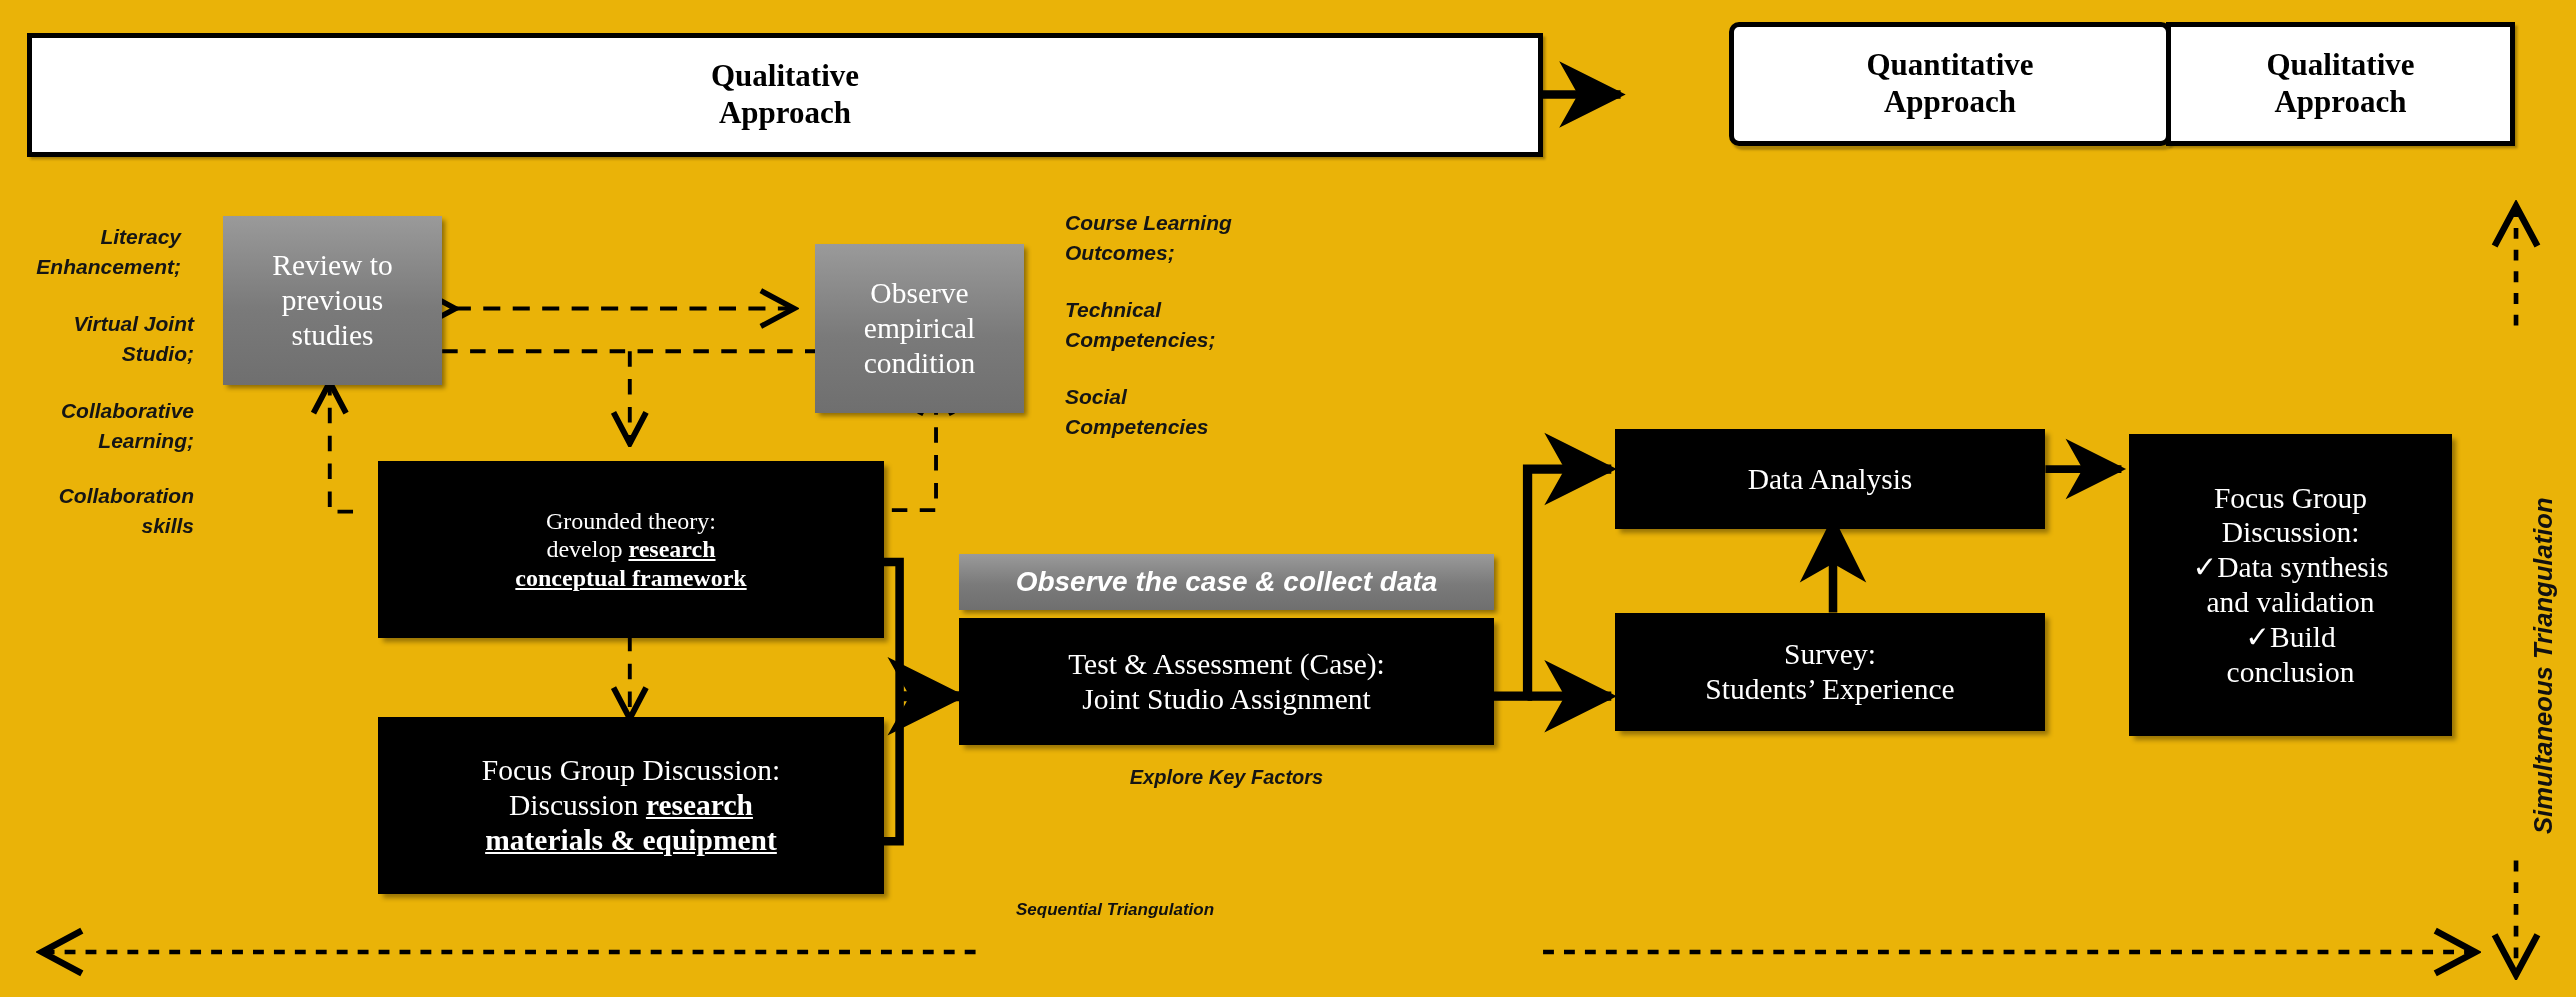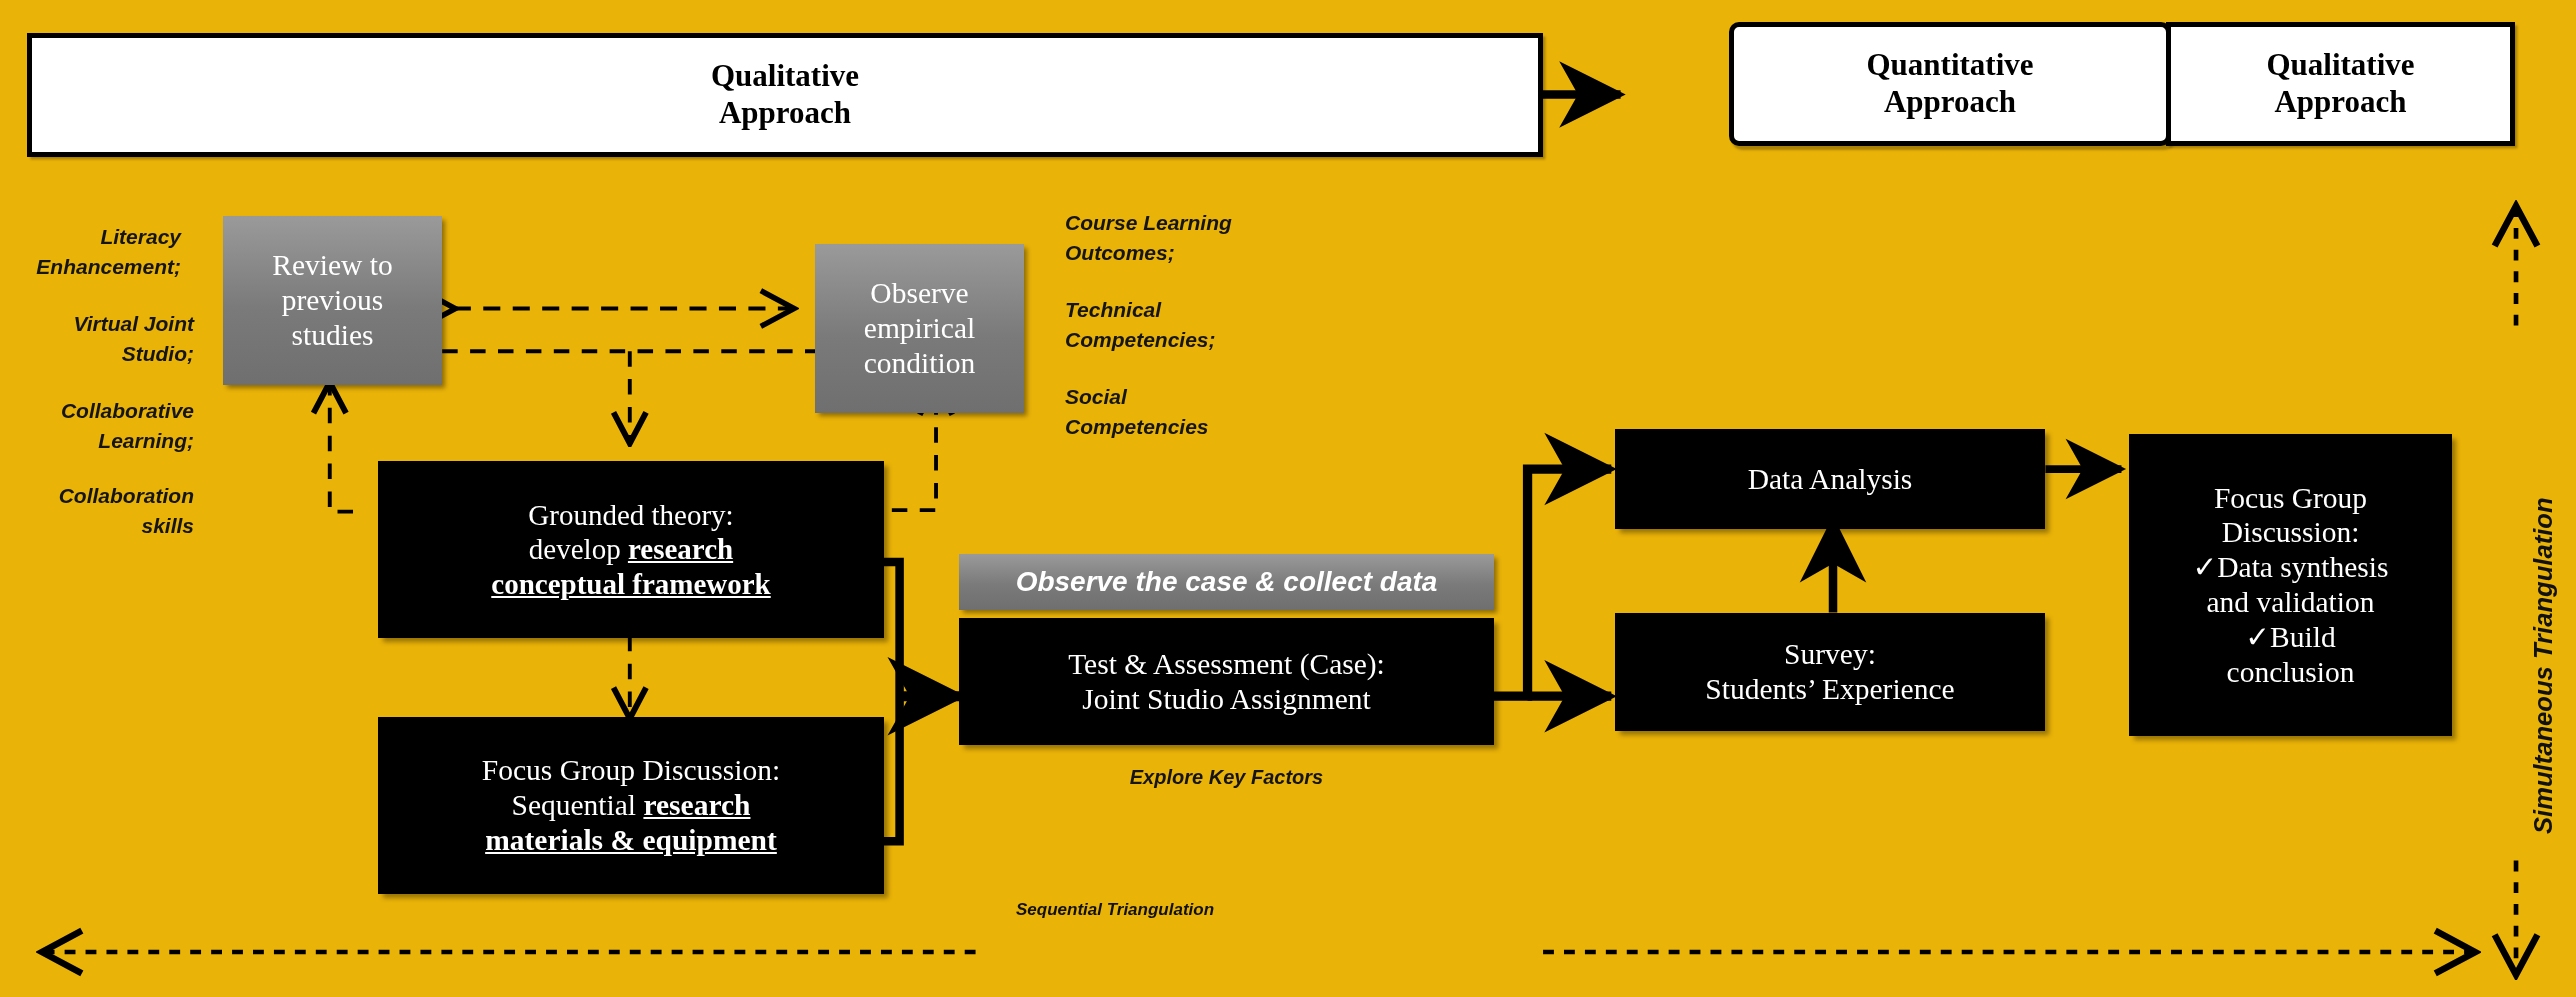--- a/index.html
+++ b/index.html
@@ -181,35 +181,35 @@
   </div>
 
   <div class="box grey grey-grad" style="left:815px;top:216px;width:209px;height:169px;font-size:29.5px;margin-top:28px;">
     <div>
       <div>Observe</div>
       <div>empirical</div>
       <div>condition</div>
     </div>
   </div>
 
-  <div class="box black" style="left:378px;top:461px;width:506px;height:177px;font-size:29px;">
+  <div class="box black" style="left:378px;top:461px;width:506px;height:177px;font-size:24px;">
     <div>
       <div>Grounded theory:</div>
       <div>
         <span>develop </span><span class="u">research</span>
       </div>
       <div class="u">conceptual framework</div>
     </div>
   </div>
 
   <div class="box black" style="left:378px;top:717px;width:506px;height:177px;font-size:29.5px;">
     <div>
       <div>Focus Group Discussion:</div>
       <div>
-        <span>Sequential </span><span class="u">research</span>
+        <span>Discussion </span><span class="u">research</span>
       </div>
       <div class="u">materials &amp; equipment</div>
     </div>
   </div>
 
   <div class="box black" style="left:959px;top:618px;width:535px;height:127px;font-size:29.5px;">
     <div>
       <div>Test &amp; Assessment (Case):</div>
       <div>Joint Studio Assignment</div>
     </div>

